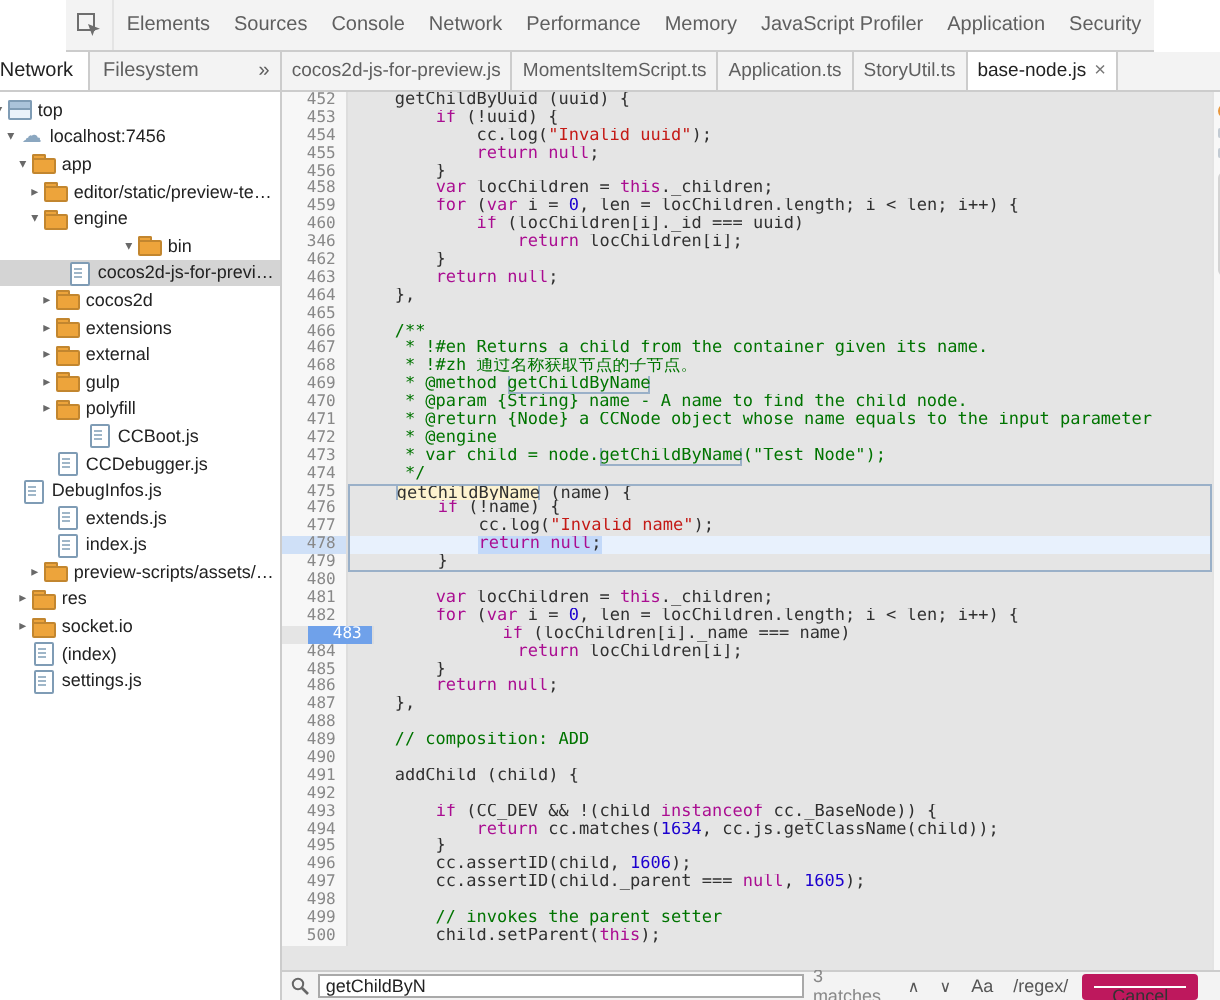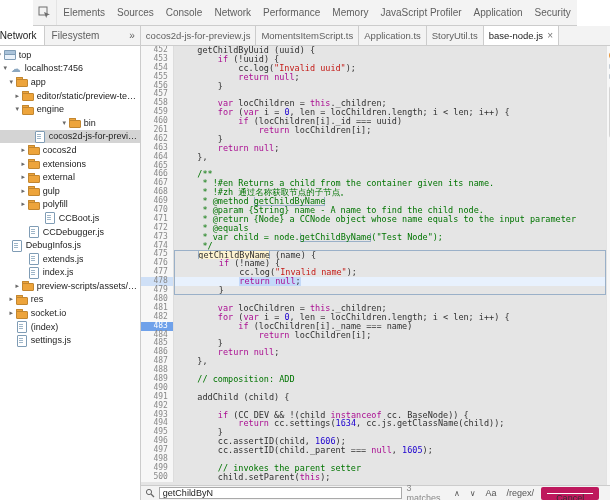--- a/index.html
+++ b/index.html
@@ -40,21 +40,21 @@
   .editor{flex:1;display:flex;flex-direction:column;min-width:0;}
   .editor-tabs{height:20px;flex:none;background:#f3f3f3;border-bottom:1px solid #ccc;display:flex;font-size:9.5px;overflow:hidden;}
   .etab{padding:0 5px;line-height:19px;border-right:1px solid #ccc;color:#5f5f5f;display:flex;align-items:center;white-space:nowrap;cursor:default;}
   .etab.active{background:#fff;color:#222;}
   .close-x{color:#777;font-size:10px;margin-left:4px;}
 
   .code-wrap{flex:1;position:relative;overflow:hidden;background:#e5e5e5;min-height:0;}
   .code{position:absolute;left:0;top:0;right:11px;bottom:0;overflow:hidden;font-family:"DejaVu Sans Mono",monospace;font-size:8.5px;line-height:8.9px;}
   .cl{display:flex;height:8.9px;}
   .g{width:33px;flex:none;text-align:right;padding-right:5px;background:#f7f7f7;border-right:1px solid #ddd;color:#888;font-size:8px;cursor:default;}
-  .g.bp{background:var(--breakpoint);color:#fff;}
+  .g.bp{background:var(--breakpoint);color:#fff;margin-left:13px;}
   .g.gsel{background:#cfe0f7;}
   .ct{flex:1;white-space:pre;padding-left:3px;overflow:hidden;}
   .cl.selline .ct{background:var(--selection-line);}
   .cl.box-top .ct{border-top:1px solid var(--match-border);}
   .cl.box-bottom .ct{border-bottom:1px solid var(--match-border);}
   .cl.box-top .ct,.cl.box-mid .ct,.cl.box-bottom .ct{border-left:1px solid var(--match-border);border-right:1px solid var(--match-border);}
   .tok.k{color:var(--keyword);}
   .tok.s{color:var(--string);}
   .tok.n{color:var(--number);}
   .tok.c{color:var(--comment);}
@@ -262,37 +262,33 @@
             </div>
             <div class="cl">
               <span class="g">455</span>
               <span class="ct"><span class="tok p">            </span><span class="tok k">return</span><span class="tok p"> </span><span class="tok k">null</span><span class="tok p">;</span></span>
             </div>
             <div class="cl">
               <span class="g">456</span>
               <span class="ct"><span class="tok p">        }</span></span>
             </div>
             <div class="cl">
-              <span class="g">457</span>
-              <span class="ct"></span>
-            </div>
-            <div class="cl">
               <span class="g">458</span>
               <span class="ct"><span class="tok p">        </span><span class="tok k">var</span><span class="tok p"> locChildren = </span><span class="tok k">this</span><span class="tok p">._children;</span></span>
             </div>
             <div class="cl">
               <span class="g">459</span>
               <span class="ct"><span class="tok p">        </span><span class="tok k">for</span><span class="tok p"> (</span><span class="tok k">var</span><span class="tok p"> i = </span><span class="tok n">0</span><span class="tok p">, len = locChildren.length; i &lt; len; i++) {</span></span>
             </div>
             <div class="cl">
               <span class="g">460</span>
               <span class="ct"><span class="tok p">            </span><span class="tok k">if</span><span class="tok p"> (locChildren[i]._id === uuid)</span></span>
             </div>
             <div class="cl">
-              <span class="g">261</span>
+              <span class="g">346</span>
               <span class="ct"><span class="tok p">                </span><span class="tok k">return</span><span class="tok p"> locChildren[i];</span></span>
             </div>
             <div class="cl">
               <span class="g">462</span>
               <span class="ct"><span class="tok p">        }</span></span>
             </div>
             <div class="cl">
               <span class="g">463</span>
               <span class="ct"><span class="tok p">        </span><span class="tok k">return</span><span class="tok p"> </span><span class="tok k">null</span><span class="tok p">;</span></span>
             </div>
@@ -323,21 +319,21 @@
             <div class="cl">
               <span class="g">470</span>
               <span class="ct"><span class="tok c">     * @param {String} name - A name to find the child node.</span></span>
             </div>
             <div class="cl">
               <span class="g">471</span>
               <span class="ct"><span class="tok c">     * @return {Node} a CCNode object whose name equals to the input parameter</span></span>
             </div>
             <div class="cl">
               <span class="g">472</span>
-              <span class="ct"><span class="tok c">     * @equals</span></span>
+              <span class="ct"><span class="tok c">     * @engine</span></span>
             </div>
             <div class="cl">
               <span class="g">473</span>
               <span class="ct"><span class="tok c">     * var child = node.</span><span class="tok c m2">getChildByName</span><span class="tok c">("Test Node");</span></span>
             </div>
             <div class="cl">
               <span class="g">474</span>
               <span class="ct"><span class="tok c">     */</span></span>
             </div>
             <div class="cl box-top">
@@ -411,21 +407,21 @@
             <div class="cl">
               <span class="g">492</span>
               <span class="ct"></span>
             </div>
             <div class="cl">
               <span class="g">493</span>
               <span class="ct"><span class="tok p">        </span><span class="tok k">if</span><span class="tok p"> (CC_DEV &amp;&amp; !(child </span><span class="tok k">instanceof</span><span class="tok p"> cc._BaseNode)) {</span></span>
             </div>
             <div class="cl">
               <span class="g">494</span>
-              <span class="ct"><span class="tok p">            </span><span class="tok k">return</span><span class="tok p"> cc.settings(</span><span class="tok n">1634</span><span class="tok p">, cc.js.getClassName(child));</span></span>
+              <span class="ct"><span class="tok p">            </span><span class="tok k">return</span><span class="tok p"> cc.matches(</span><span class="tok n">1634</span><span class="tok p">, cc.js.getClassName(child));</span></span>
             </div>
             <div class="cl">
               <span class="g">495</span>
               <span class="ct"><span class="tok p">        }</span></span>
             </div>
             <div class="cl">
               <span class="g">496</span>
               <span class="ct"><span class="tok p">        cc.assertID(child, </span><span class="tok n">1606</span><span class="tok p">);</span></span>
             </div>
             <div class="cl">

